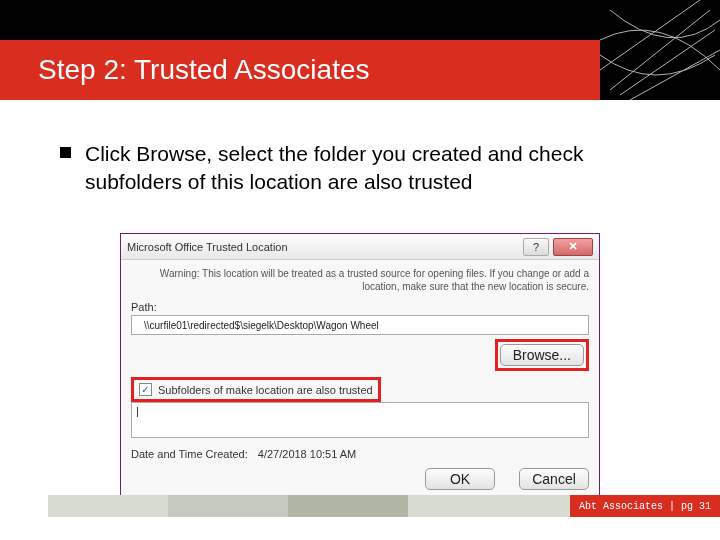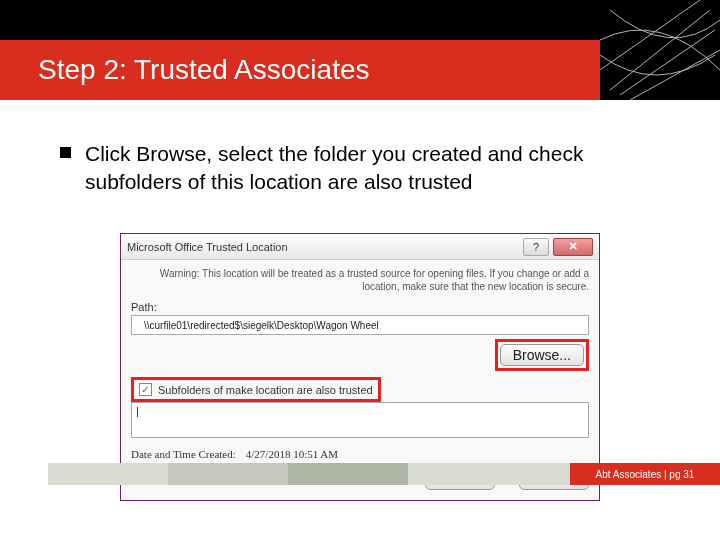--- a/index.html
+++ b/index.html
@@ -26,24 +26,24 @@
   .warn { font-size: 10px; color: #555; line-height: 1.25; margin-bottom: 8px; text-align: right; }
   .lbl { font-size: 11px; color: #333; margin-bottom: 2px; }
   .txtfield { width: 100%; height: 20px; border: 1px solid #aaa; background: #fff; font-size: 10px; padding: 2px 12px; color: #222; }
   .desc-field { width: 100%; height: 36px; border: 1px solid #aaa; background: #fff; font-size: 11px; padding: 2px 4px; color: #222; }
   .row-browse { display: flex; justify-content: flex-end; margin-top: 4px; }
   .btn { height: 22px; padding: 0 12px; border: 1px solid #999; border-radius: 5px; background: linear-gradient(#fdfdfd,#e3e3e3); font-size: 14px; color: #222; display: inline-flex; align-items: center; justify-content: center; }
   .hl-browse { border: 3px solid #e62020; padding: 2px; display: inline-block; }
   .chk-row { display: flex; align-items: center; gap: 6px; margin-top: 6px; }
   .hl-chk { border: 3px solid #e62020; padding: 3px 5px; display: inline-flex; align-items: center; gap: 6px; }
   .chkbox { width: 13px; height: 13px; border: 1px solid #888; background: #fff; display: flex; align-items: center; justify-content: center; font-size: 10px; color: #1a63b3; }
-  .dt-row { display: flex; gap: 10px; font-size: 11px; color: #333; margin-top: 10px; font-family: Liberation Serif, serif; }
+  .dt-row { display: flex; gap: 10px; font-size: 11px; color: #333; margin-top: 10px; }
   .dlg-actions { display: flex; justify-content: flex-end; gap: 24px; margin-top: 8px; }
 
-  .footer { position: absolute; bottom: 40px; left: 0; width: 720px; height: 37px; display: flex; }
+  .footer { position: absolute; bottom: 8px; left: 0; width: 720px; height: 37px; display: flex; font-family: Liberation Mono, monospace; }
   .f-seg { height: 22px; }
   .f-gap { width: 48px; }
   .f-a { flex: 0 0 120px; background: #d9dcd3; }
   .f-b { flex: 0 0 120px; background: #c5c9bd; }
   .f-c { flex: 0 0 120px; background: #b0b6a6; }
   .f-d { flex: 1; background: #d9dcd3; }
   .f-red { flex: 0 0 150px; background: #d92d20; color: #fff; font-size: 10px; display: flex; align-items: center; justify-content: center; }
 </style>
 </head>
 <body>

